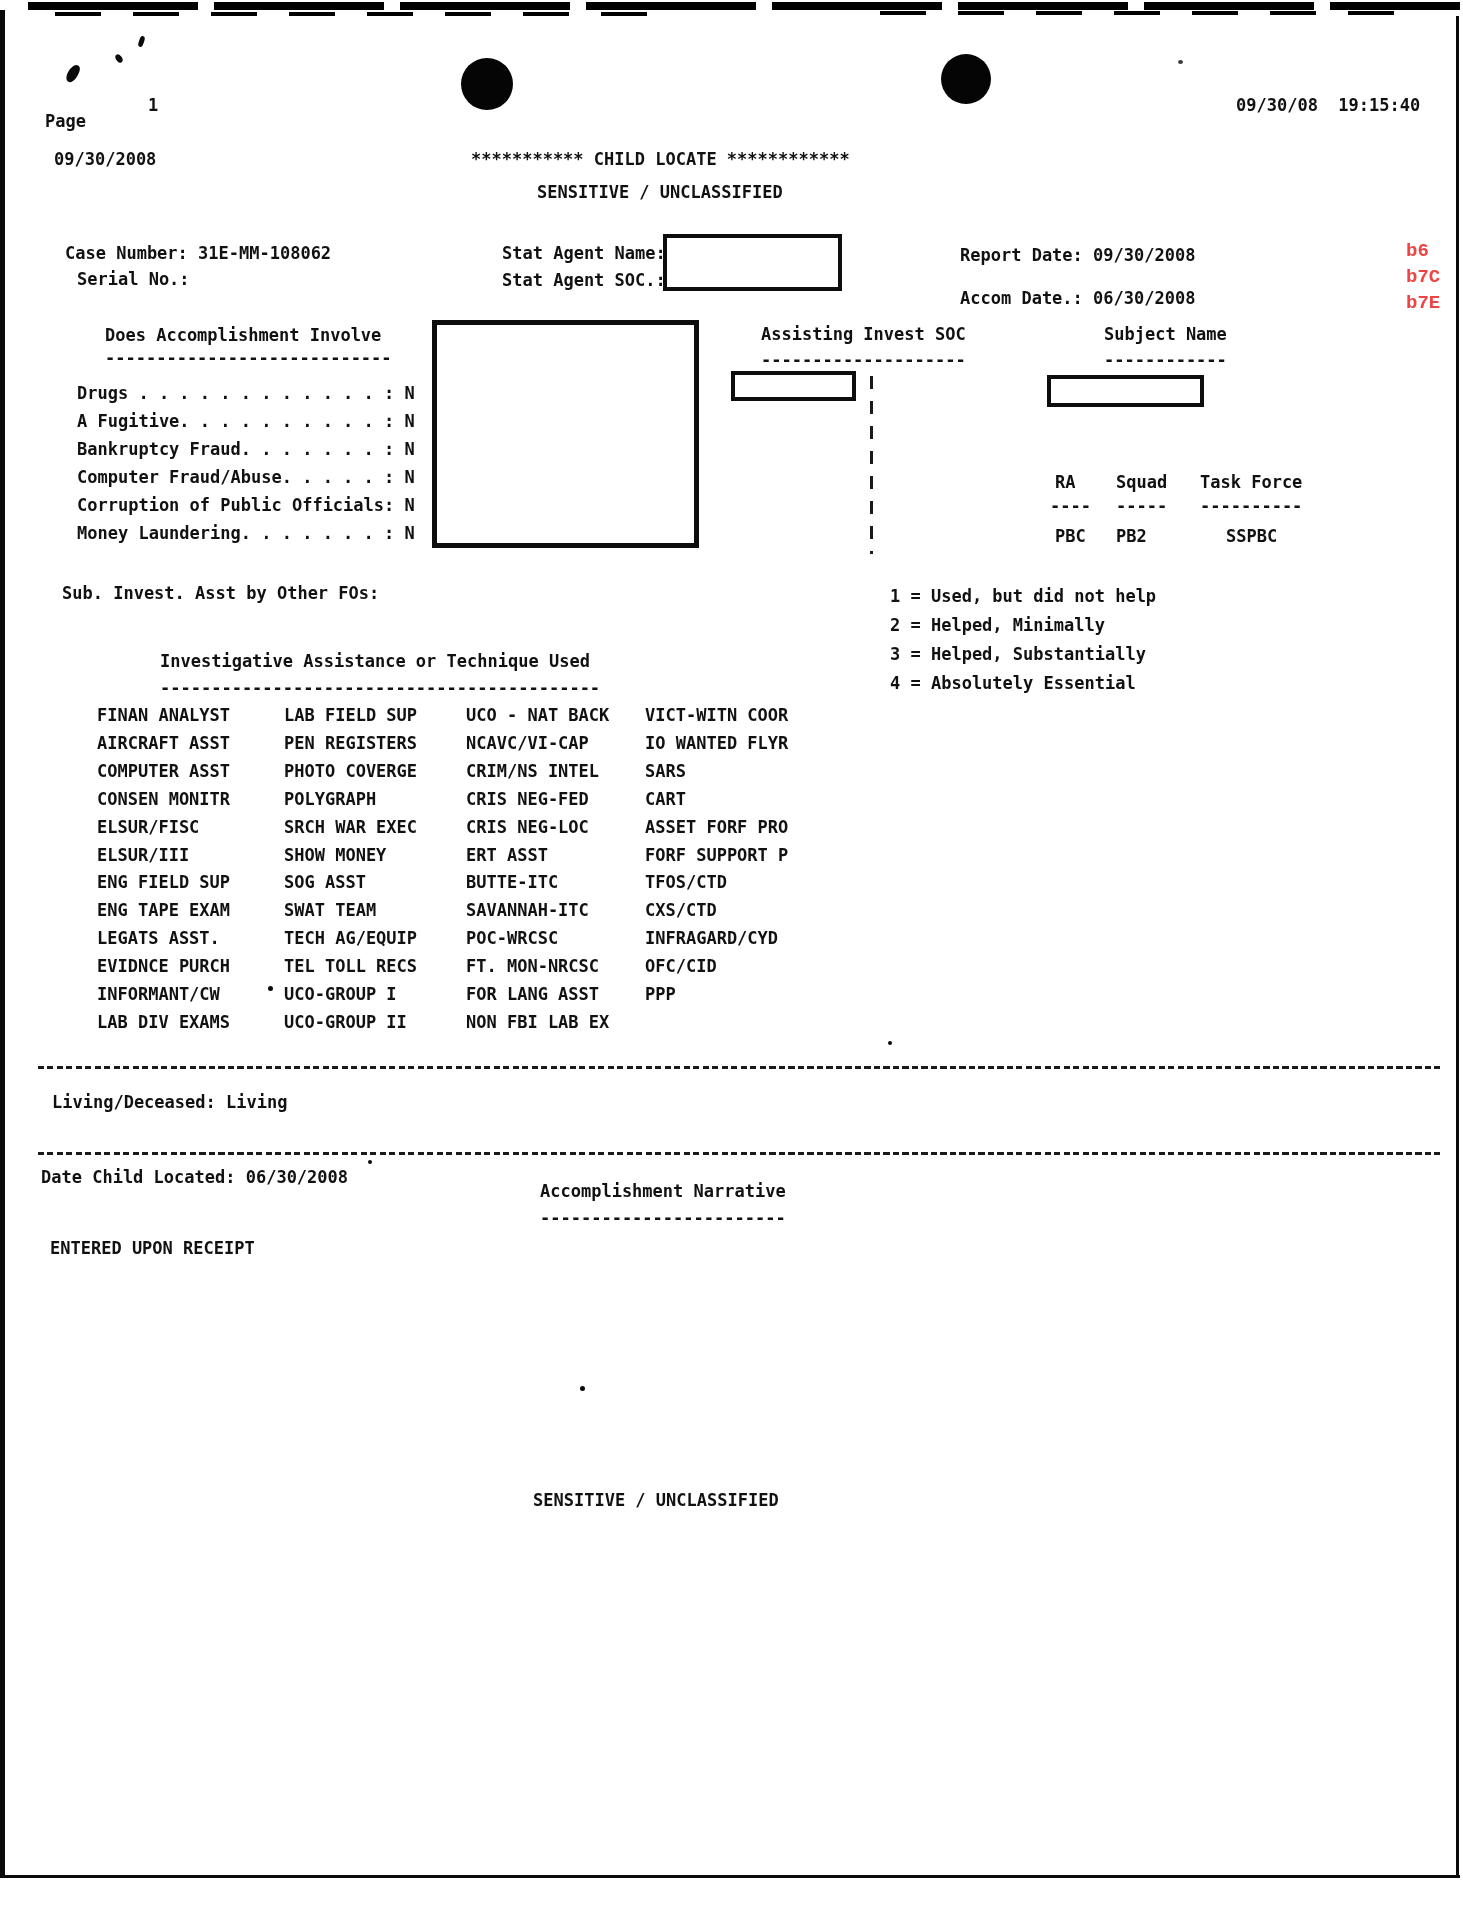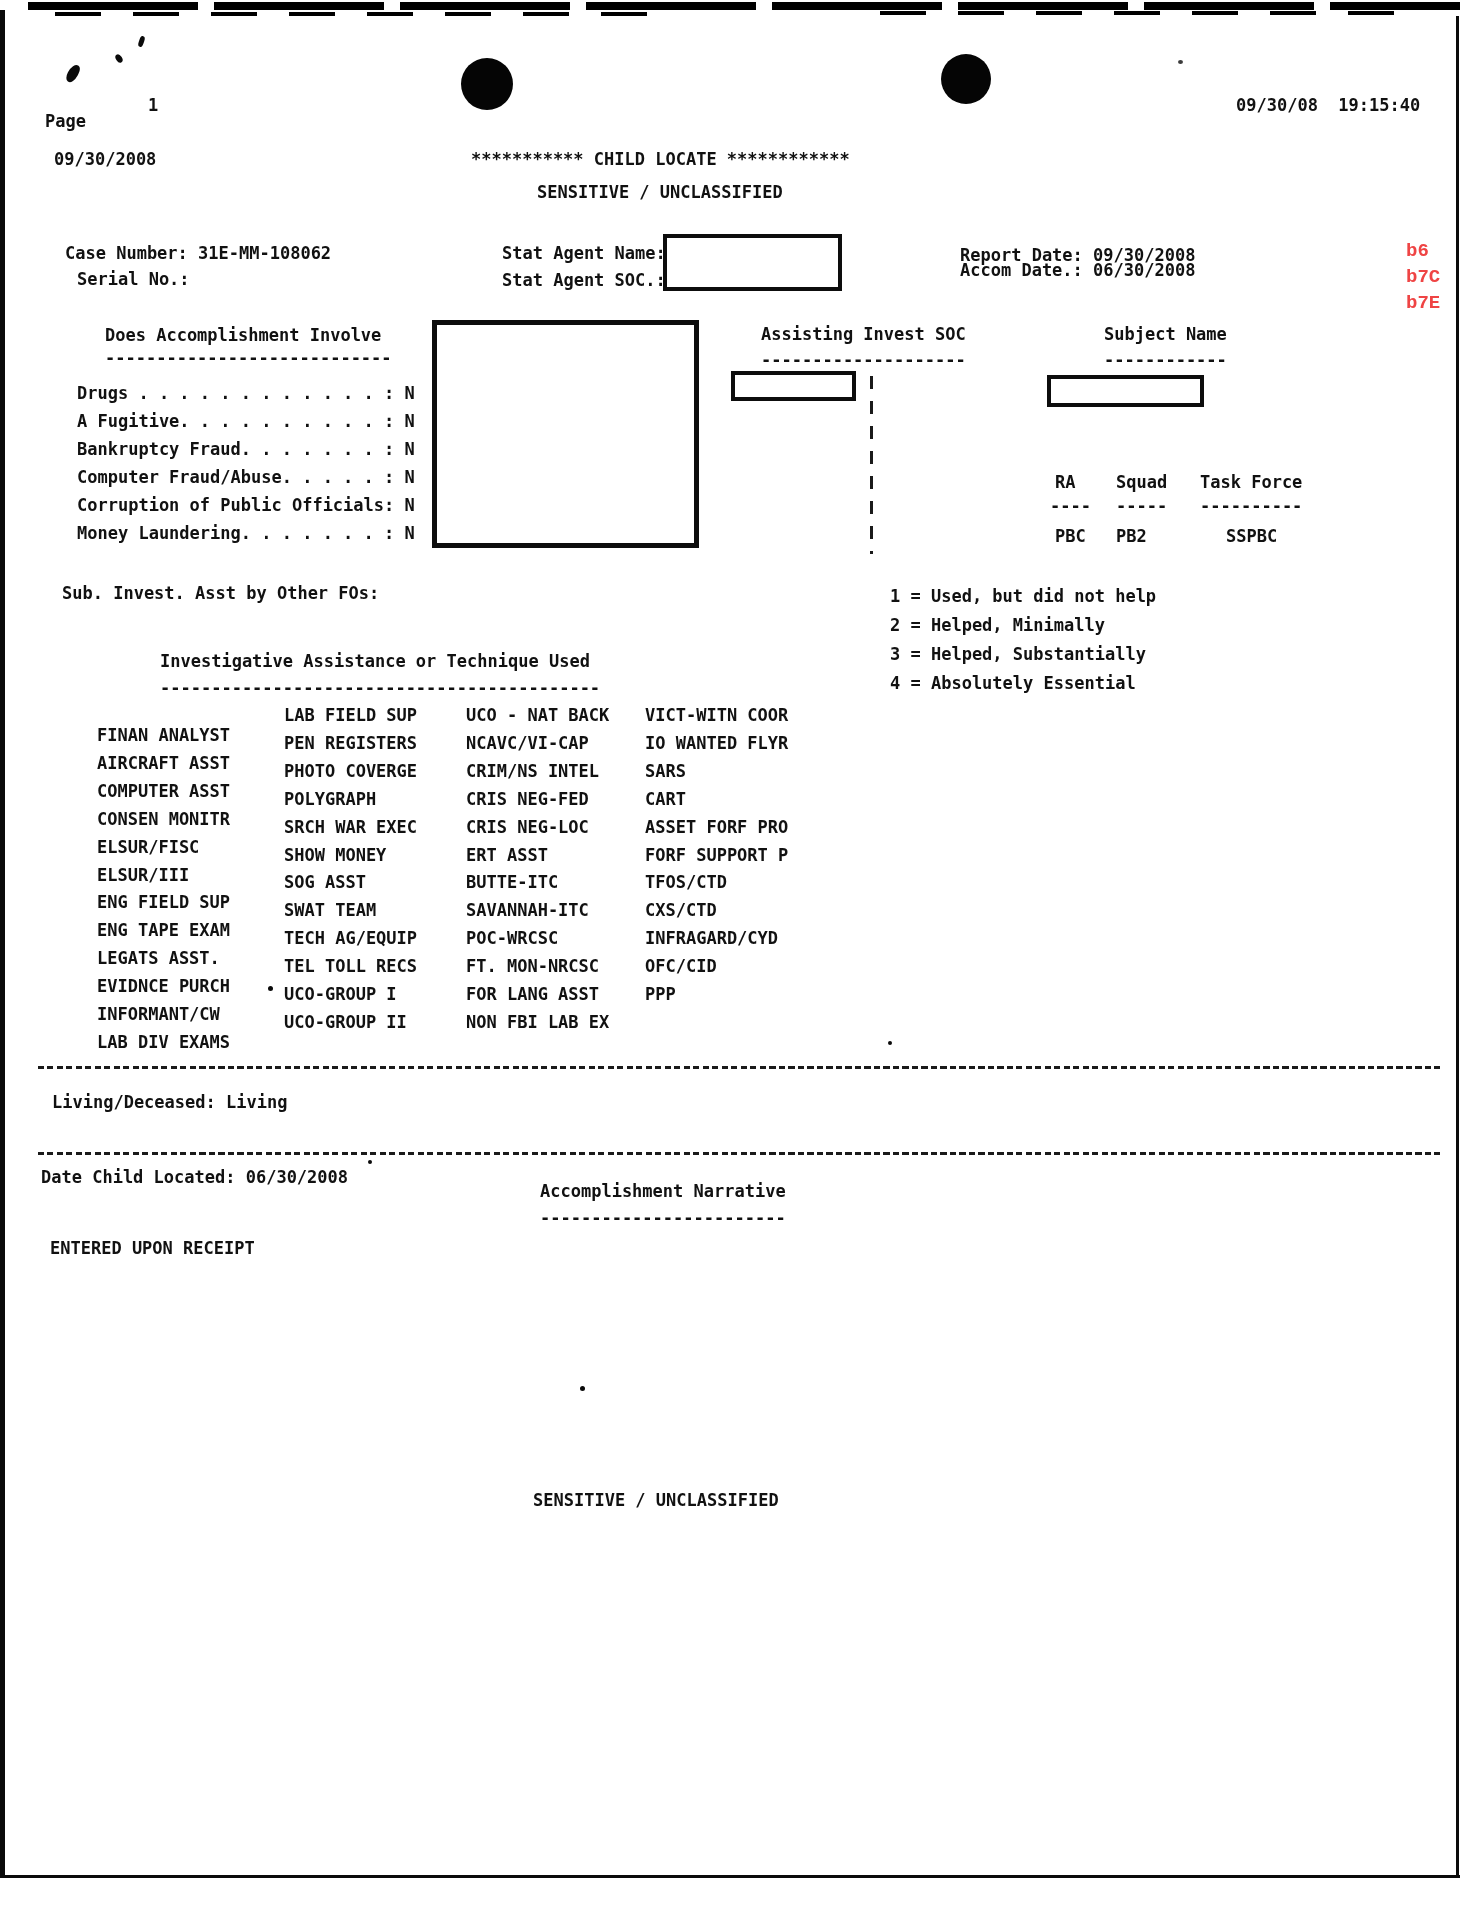--- a/index.html
+++ b/index.html
@@ -49,21 +49,21 @@
   .edge-dash-b{position:absolute;background:repeating-linear-gradient(90deg,#000 0 46px,transparent 46px 78px);}
   .speck{position:absolute;background:#0a0a0a;}
   .bates{
     position:absolute;
     font:400 27px/32px "Liberation Sans", sans-serif;
     color:#1c1c1c;
     white-space:pre;
   }
   .trow{position:absolute;height:22px;}
   .trow span{position:absolute;font:700 17px/20px "DejaVu Sans Mono",monospace;color:#111;white-space:pre;}
-  .tc1{left:0;margin-top:20px;} .tc2{left:187px;} .tc3{left:369px;} .tc4{left:548px;}
+  .tc1{left:0;} .tc2{left:187px;} .tc3{left:369px;} .tc4{left:548px;}
 </style>
 </head>
 <body>
 
 <div class="page">
 
   <div class="edge-dash-a" style="left:28px;top:2px;width:1432px;height:8px;"></div>
   <div class="edge-dash-b" style="left:55px;top:12px;width:620px;height:4px;"></div>
   <div class="edge-dash-b" style="left:880px;top:11px;width:540px;height:4px;"></div>
   <div class="edge" style="left:0;top:10px;width:5px;height:1868px;"></div>
@@ -90,21 +90,21 @@
   <div class="mono" style="left:471px;top:149px;">*********** CHILD LOCATE ************</div>
   <div class="mono" style="left:537px;top:182px;">SENSITIVE / UNCLASSIFIED</div>
 
   <div class="mono" style="left:65px;top:243px;">Case Number: 31E-MM-108062</div>
   <div class="mono" style="left:502px;top:243px;">Stat Agent Name:</div>
   <div class="mono" style="left:960px;top:245px;">Report Date: 09/30/2008</div>
   <div class="exemption" style="left:1406px;top:240px;">b6</div>
 
   <div class="mono" style="left:77px;top:269px;">Serial No.:</div>
   <div class="mono" style="left:502px;top:270px;">Stat Agent SOC.:</div>
-  <div class="mono" style="left:960px;top:260px;">Accom Date.: 06/30/2008</div>
+  <div class="mono" style="left:960px;top:288px;">Accom Date.: 06/30/2008</div>
   <div class="exemption" style="left:1406px;top:266px;">b7C</div>
   <div class="exemption" style="left:1406px;top:292px;">b7E</div>
 
   <div class="redaction-box" style="left:663px;top:234px;width:179px;height:57px;"></div>
   <div class="redaction-box" style="left:432px;top:320px;width:267px;height:228px;border-width:5px;"></div>
   <div class="redaction-box" style="left:731px;top:371px;width:125px;height:30px;"></div>
   <div class="redaction-box" style="left:1047px;top:375px;width:157px;height:32px;"></div>
 
   <div class="mono" style="left:105px;top:325px;">Does Accomplishment Involve</div>
   <div class="mono" style="left:105px;top:348px;">----------------------------</div>

